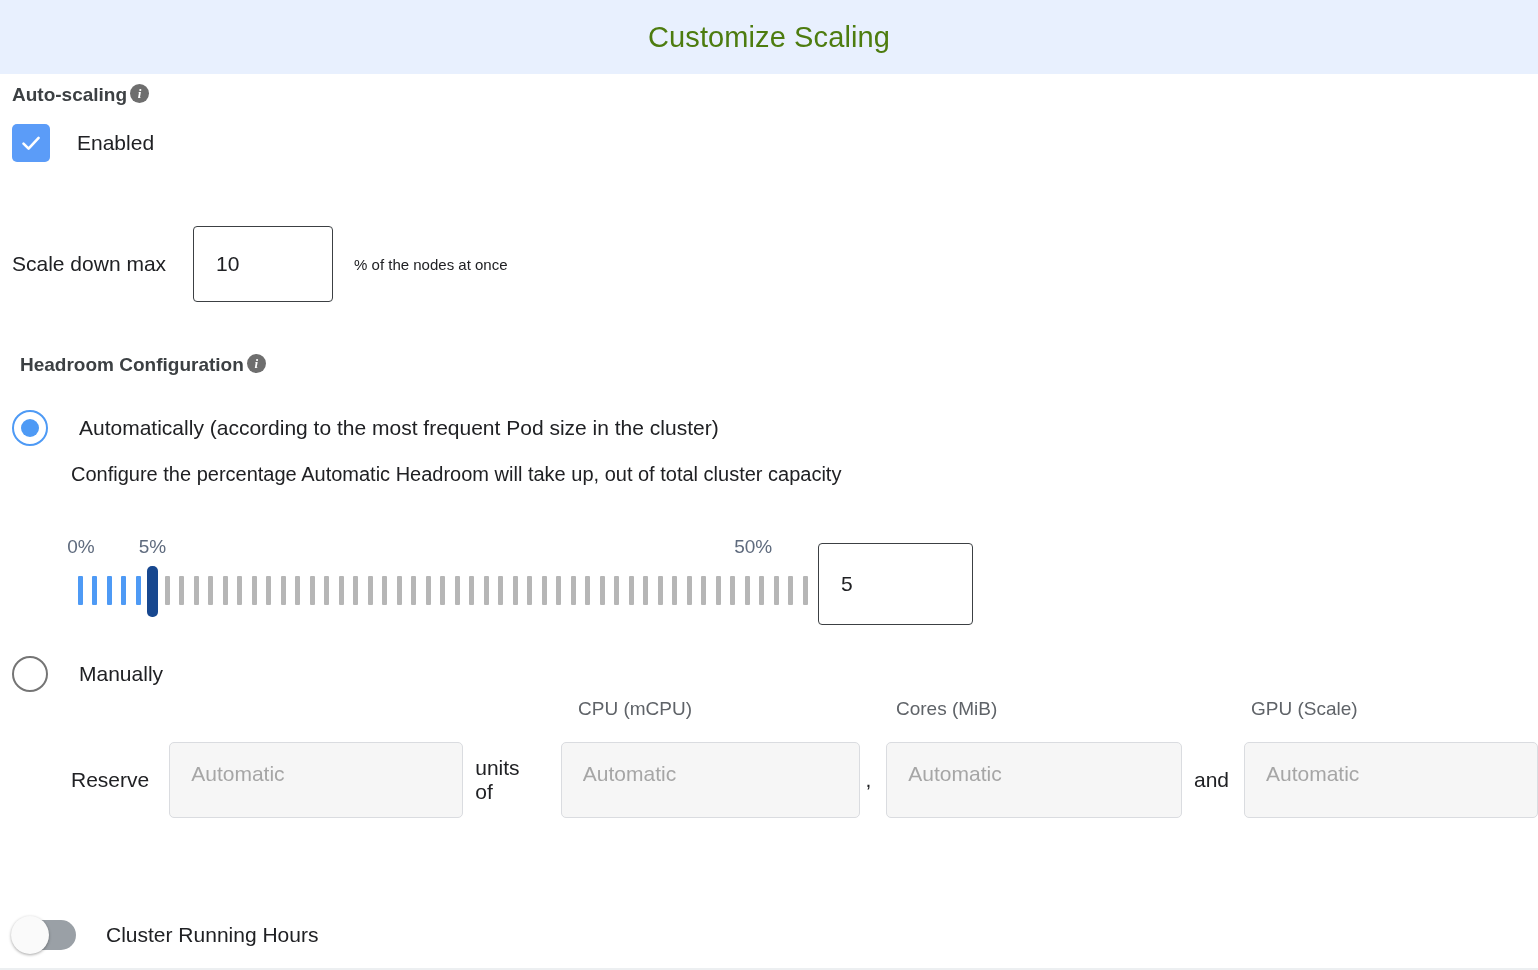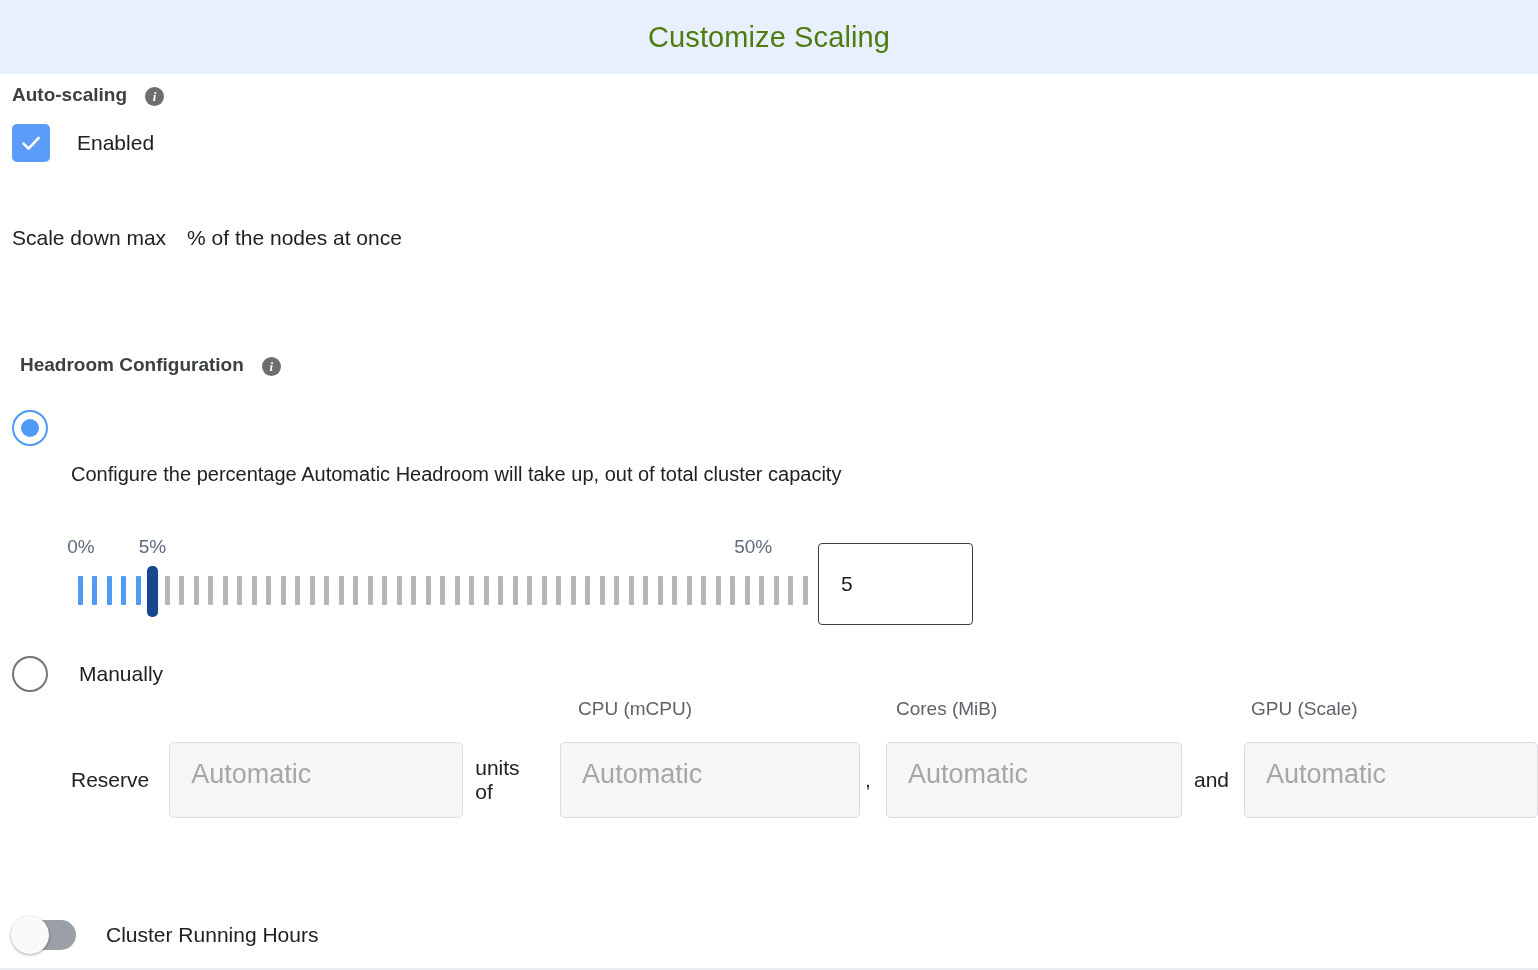--- a/index.html
+++ b/index.html
@@ -25,22 +25,22 @@
     font-weight: 400;
     letter-spacing: 0.1px;
   }
 
   
   .section-label {
     font-size: 19px;
     font-weight: 700;
     color: #3c4043;
     display: flex;
-    align-items: flex-end;
-    gap: 18px;
+    align-items: flex-start;
+    gap: 3px;
   }
   .info-icon {
     width: 19px; height: 19px;
     border-radius: 50%;
     background: #6e6e6e;
     color: #ffffff;
     font-size: 13px;
     font-weight: 700;
     font-style: italic;
     display: inline-flex;
@@ -80,21 +80,21 @@
     margin-left: 11px;
     border: 1.6px solid #3c4043;
     border-radius: 4px;
     font-size: 21px;
     color: #202124;
     padding: 0 0 0 22px;
     background: #ffffff;
     font-family: "Liberation Sans", sans-serif;
     outline: none;
   }
-  .scaledown-suffix { font-size: 21px; color: #202124; margin-left: 5px; text-align: center; }
+  .scaledown-suffix { font-size: 15px; color: #202124; margin-left: 5px; text-align: center; }
 
   
   .headroom-label { position: absolute; left: 20px; top: 354px; }
 
   .radio-row-auto {
     position: absolute; left: 12px; top: 410px;
     display: flex; align-items: center; gap: 31px;
   }
   .radio {
     width: 36px; height: 36px;
@@ -183,21 +183,21 @@
     position: absolute; left: 0; top: 742px;
     width: 1538px; height: 76px;
     display: flex; align-items: center;
   }
   .reserve-label { font-size: 21px; color: #202124; margin-left: 71px; }
   .auto-field {
     height: 76px;
     border: 1.4px solid #dadce0;
     border-radius: 5px;
     background: #f6f6f6;
-    font-size: 27px;
+    font-size: 21px;
     color: #202124;
     padding: 0 0 12px 21px;
     font-family: "Liberation Sans", sans-serif;
     outline: none;
   }
   .auto-field::placeholder { color: #a6a6a6; }
   .f1 { width: 294px; margin-left: 20px; }
   .f2 { width: 300px; margin-left: 18px; }
   .f3 { width: 296px; margin-left: 15px; }
   .f4 { width: 294px; margin-left: 15px; }
@@ -249,30 +249,32 @@
   <span class="checkbox">
     <svg width="24" height="24" viewBox="0 0 24 24">
       <path d="M4.5 12.6 L9.6 17.6 L19.6 6.9" fill="none" stroke="#ffffff" stroke-width="2.6" stroke-linecap="round" stroke-linejoin="round"></path>
     </svg>
   </span>
   <span class="checkbox-text">Enabled</span>
 </div>
 
 <div class="scaledown-row">
   <span class="scaledown-label">Scale down max</span>
+  <input class="num-input" type="text" value="10" style="">
   <span class="scaledown-suffix">% of the nodes at once</span>
 </div>
 
 <div class="section-label headroom-label">
   <span>Headroom Configuration</span>
   <span class="info-icon">i</span>
 </div>
 
 <div class="radio-row-auto">
   <span class="radio checked"></span>
+  <span class="radio-text">Automatically (according to the most frequent Pod size in the cluster)</span>
 </div>
 
 <div class="headroom-desc">Configure the percentage Automatic Headroom will take up, out of total cluster capacity</div>
 
 <div class="slider-wrap">
   <div class="slider-ticklabels">
     <span class="tick-label" id="lbl-min" style="left: 3px;">0%</span>
     <span class="tick-label" id="lbl-cur" style="left: 74.4926px;">5%</span>
     <span class="tick-label" id="lbl-max" style="left: 675.25px;">50%</span>
   </div>

